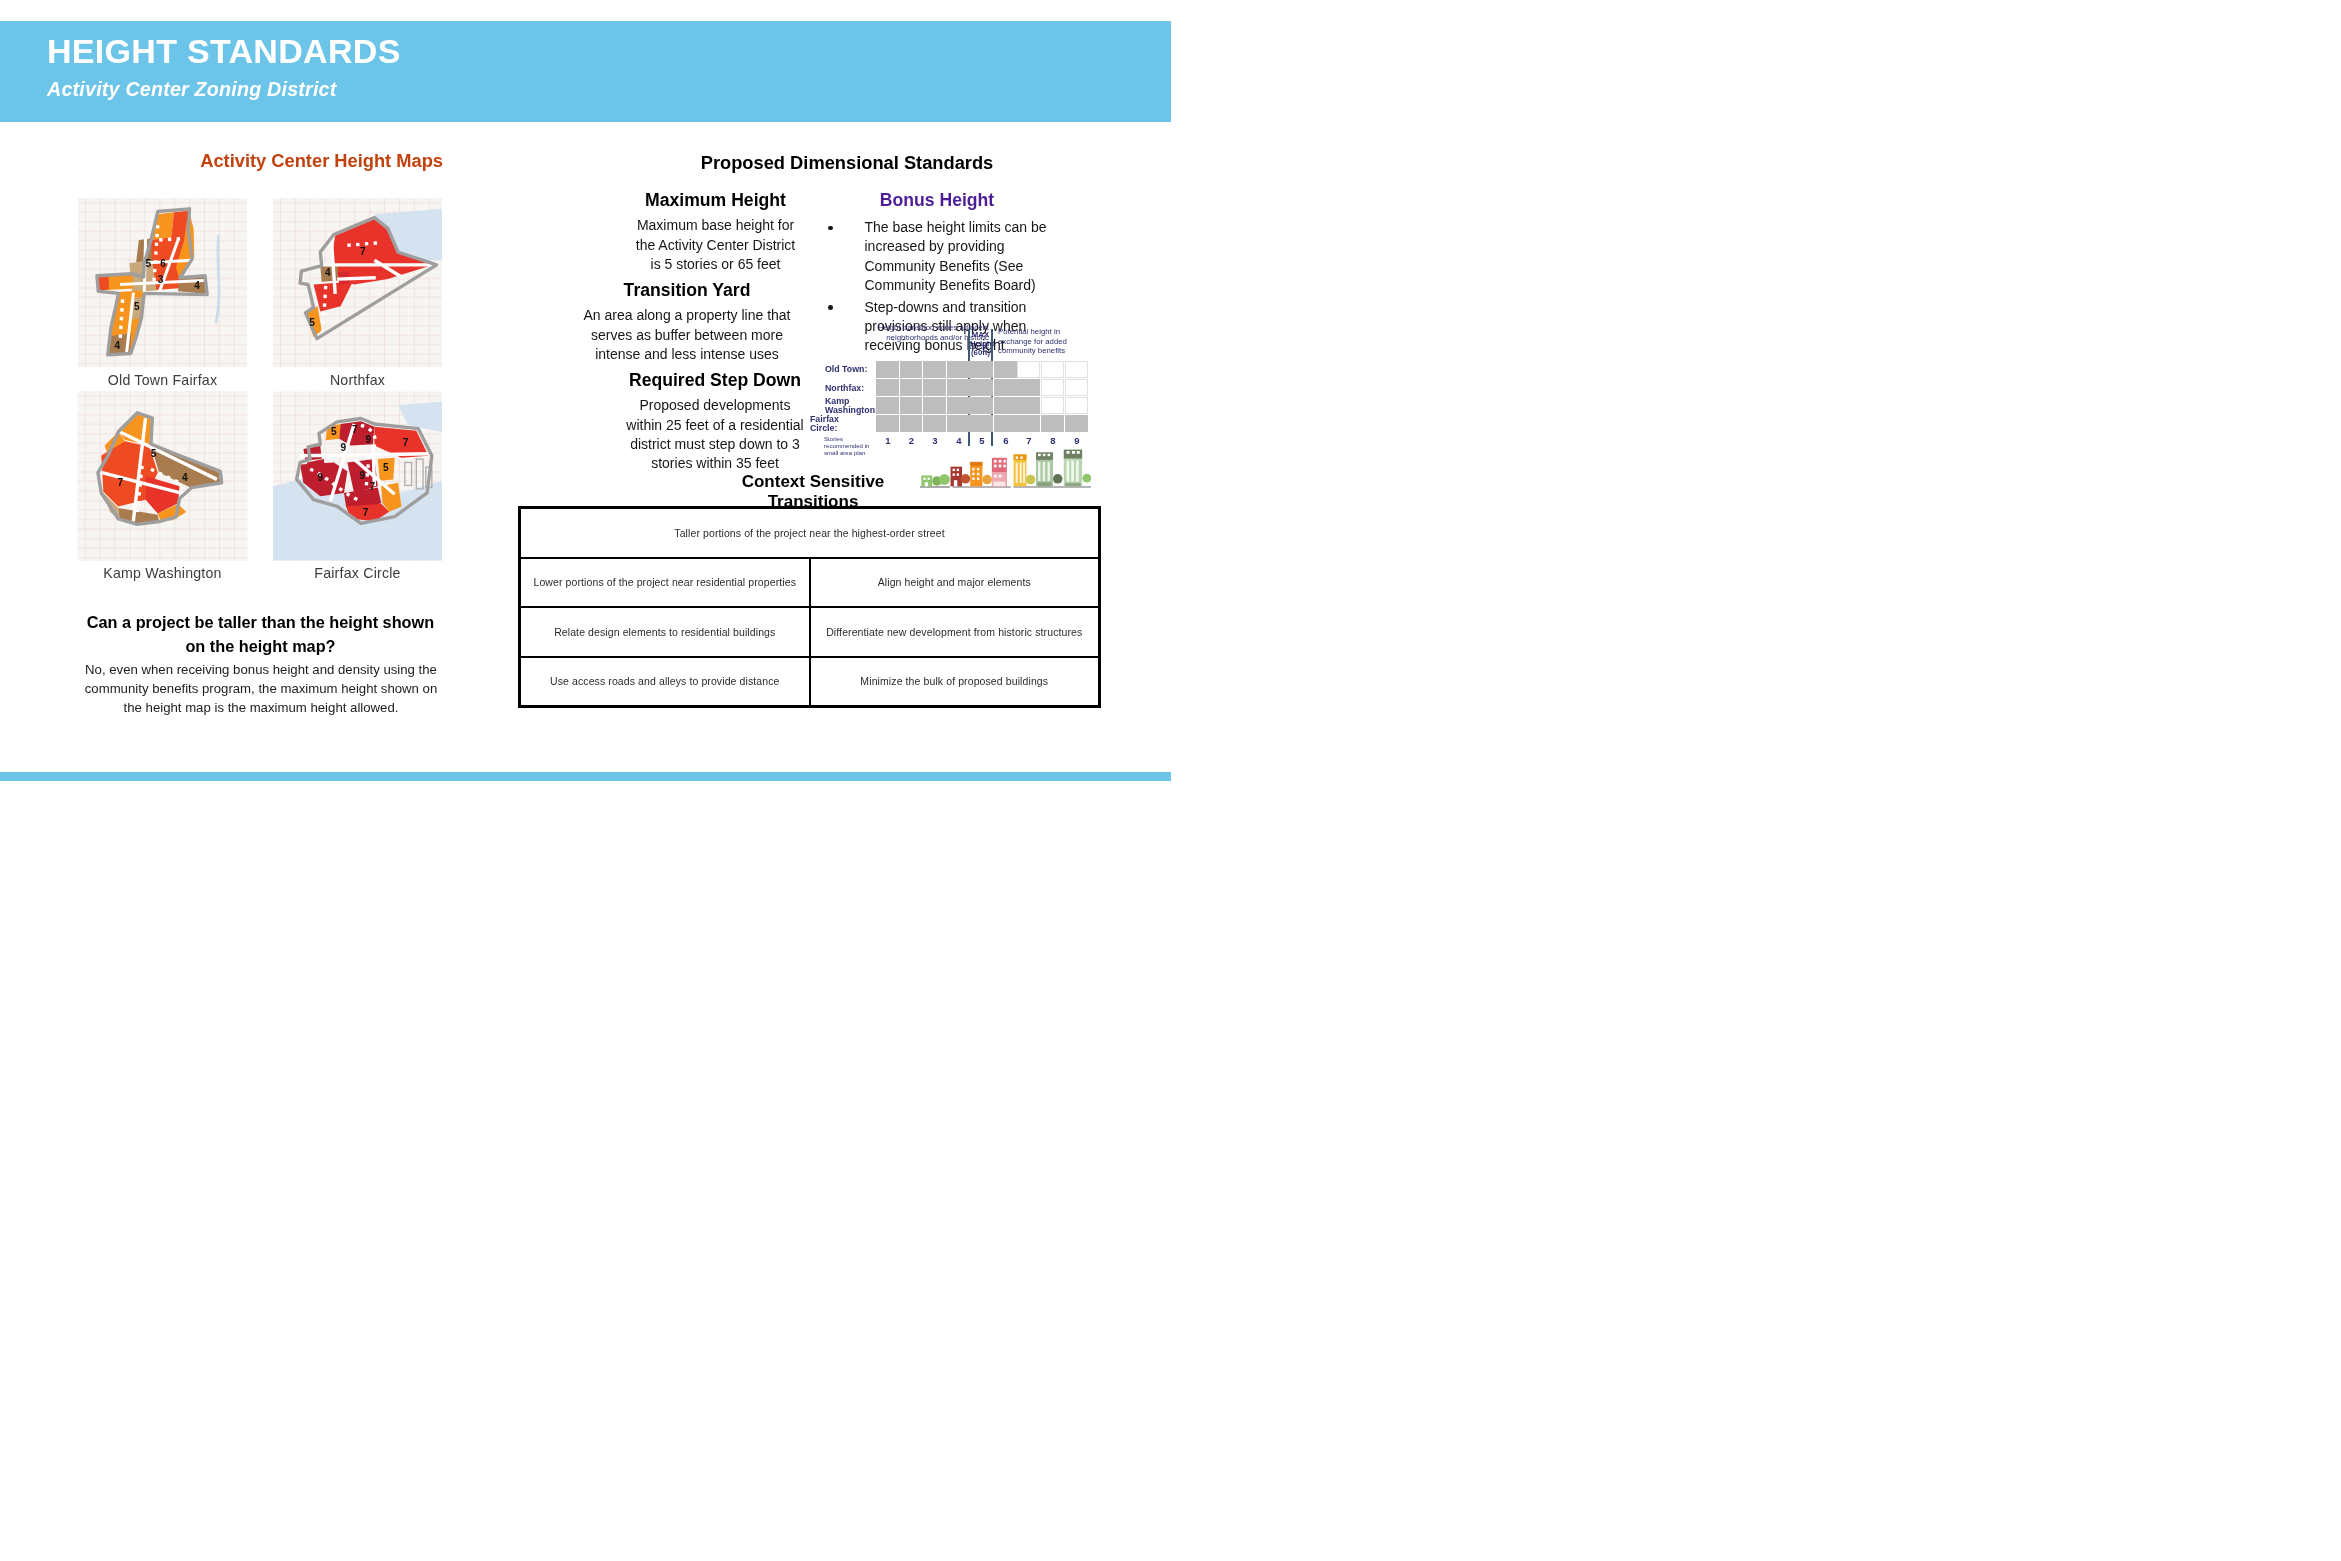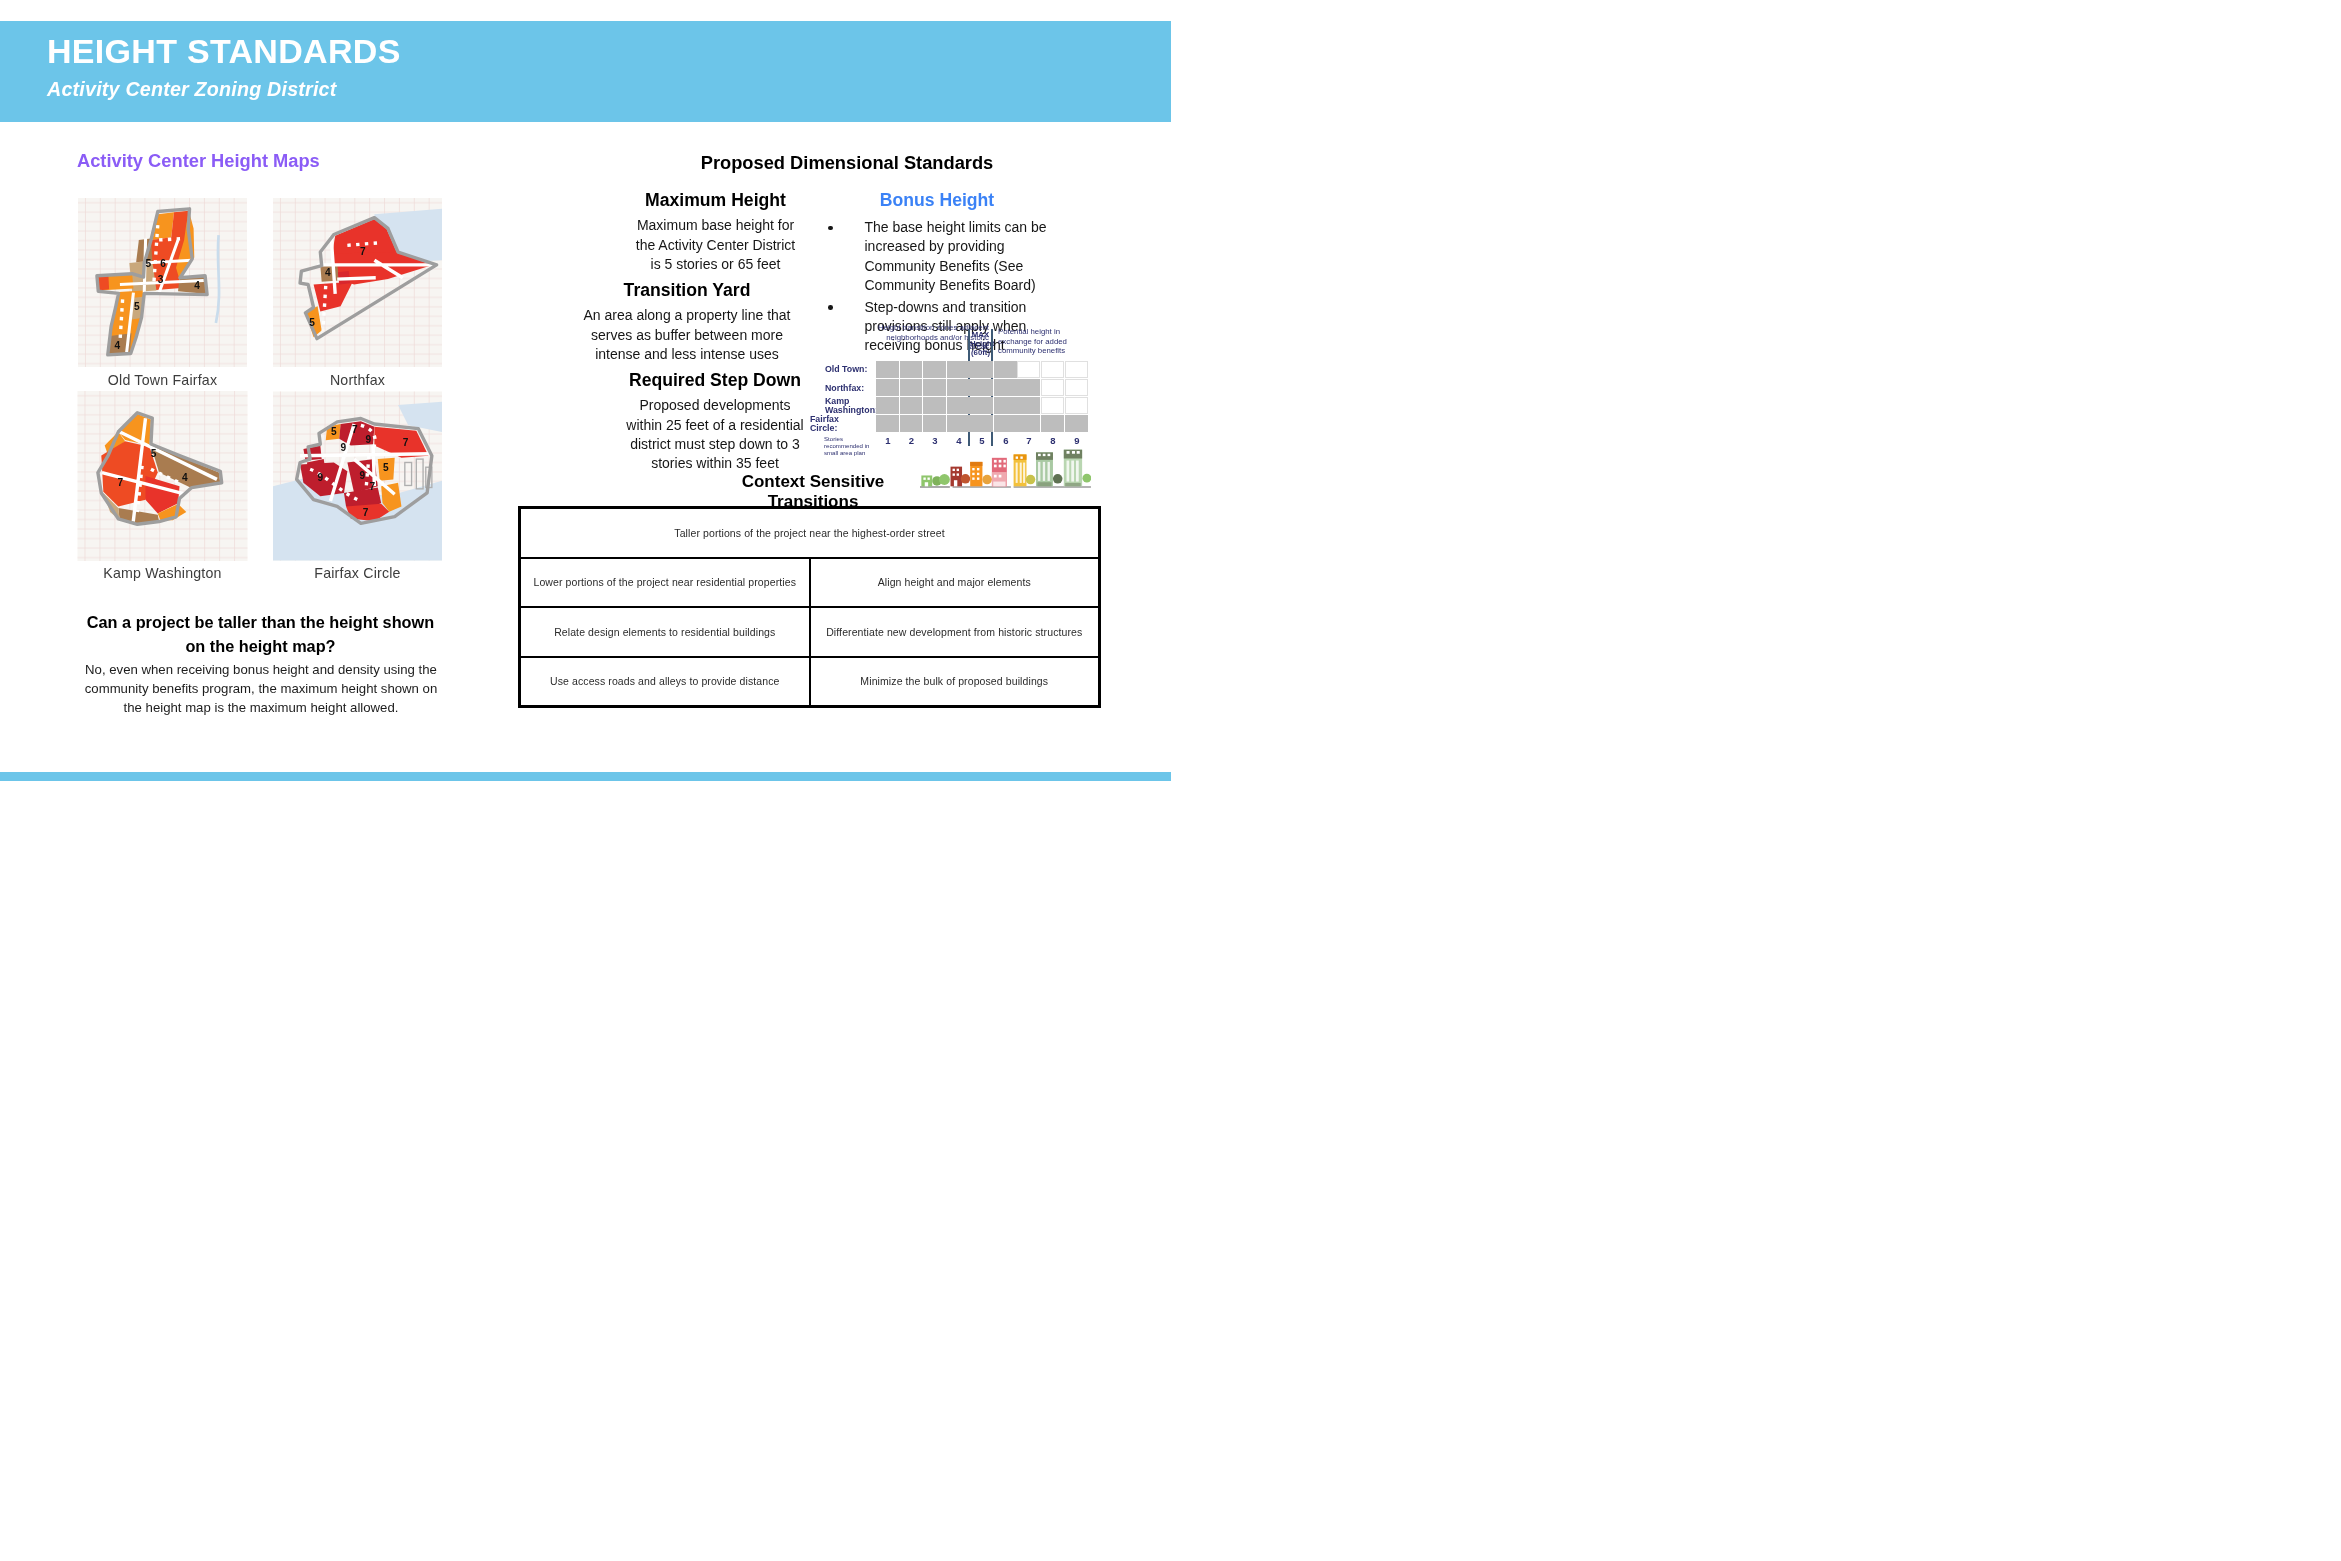--- a/index.html
+++ b/index.html
@@ -3,32 +3,32 @@
 <meta charset="utf-8">
 <style>
   html,body{margin:0;padding:0;background:#fff;}
   .page{position:relative;width:1171px;height:781px;background:#ffffff;overflow:hidden;
         font-family:"Liberation Sans", sans-serif;color:#111;}
   
   .band{position:absolute;left:0;top:21px;width:100%;height:101px;background:#6CC5E9;}
   .band-title{position:absolute;left:47px;top:11px;font-size:34px;font-weight:bold;color:#fff;letter-spacing:0.3px;}
   .band-sub{position:absolute;left:47px;top:57px;font-size:19.7px;font-weight:bold;font-style:italic;color:#fff;letter-spacing:0.2px;}
   
-  .maps-title{position:absolute;left:77px;top:150px;width:366px;text-align:left;font-size:18.3px;font-weight:bold;color:#8b5cf6;}
+  .maps-title{position:absolute;left:77px;top:150px;width:366px;text-align:right;font-size:18.3px;font-weight:bold;color:#c2410c;}
   .map-box{position:absolute;width:171px;height:169px;}
   .map-box svg{width:100%;height:100%;display:block;}
   .map-caption{position:absolute;width:171px;text-align:center;font-size:14.2px;color:#3d3d3d;letter-spacing:0.2px;}
   .q-title{position:absolute;left:81px;top:610px;width:359px;text-align:center;font-size:16.3px;font-weight:bold;line-height:24px;color:#000;}
   .q-body{position:absolute;left:80px;top:660px;width:362px;text-align:center;font-size:13.2px;line-height:19px;color:#1c1c1c;}
   
   .pds-title{position:absolute;left:698px;top:152px;width:298px;text-align:center;font-size:18.3px;font-weight:bold;color:#000;}
   .sec{position:absolute;text-align:center;}
   .sec .h{font-size:17.6px;font-weight:bold;color:#000;margin-bottom:5.4px;}
   .sec .ln{font-size:14px;line-height:19.3px;color:#161616;}
-  .bonus-h{position:absolute;left:869px;top:190px;width:136px;text-align:center;font-size:17.6px;font-weight:bold;color:#3b82f6;}
+  .bonus-h{position:absolute;left:869px;top:190px;width:136px;text-align:center;font-size:17.6px;font-weight:bold;color:#4c1d95;}
   .bullets{position:absolute;left:828px;top:218px;width:239px;}
   .brow{display:flex;margin-bottom:2.7px;}
   .bdot{flex:0 0 auto;width:4.7px;height:4.7px;border-radius:50%;background:#161616;margin:7.5px 6.8px 0 0;}
   .btext{font-size:14px;line-height:19.3px;color:#161616;margin-left:25px;}
   
   .annot{position:absolute;color:#2D3070;font-size:7.8px;line-height:9.5px;}
   .annot.right-al{text-align:right;margin-left:25px;}
   .annot.b{font-weight:bold;text-align:center;line-height:8.8px;}
   .vline{position:absolute;width:1.7px;background:#3E5A76;}
   .rowlab{position:absolute;color:#2D3070;font-weight:bold;font-size:8.8px;line-height:9.1px;}

